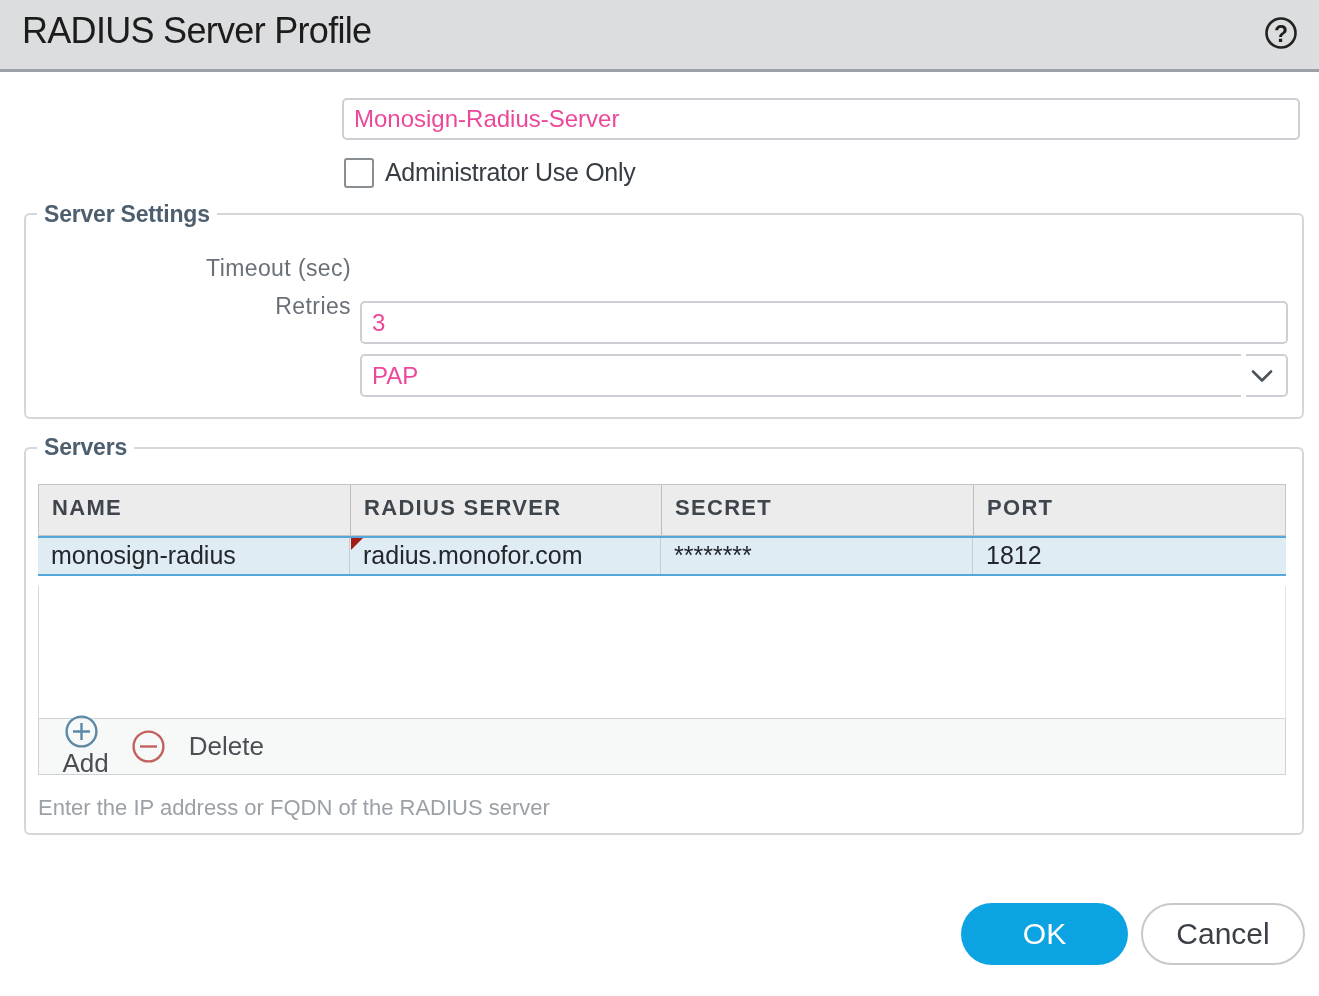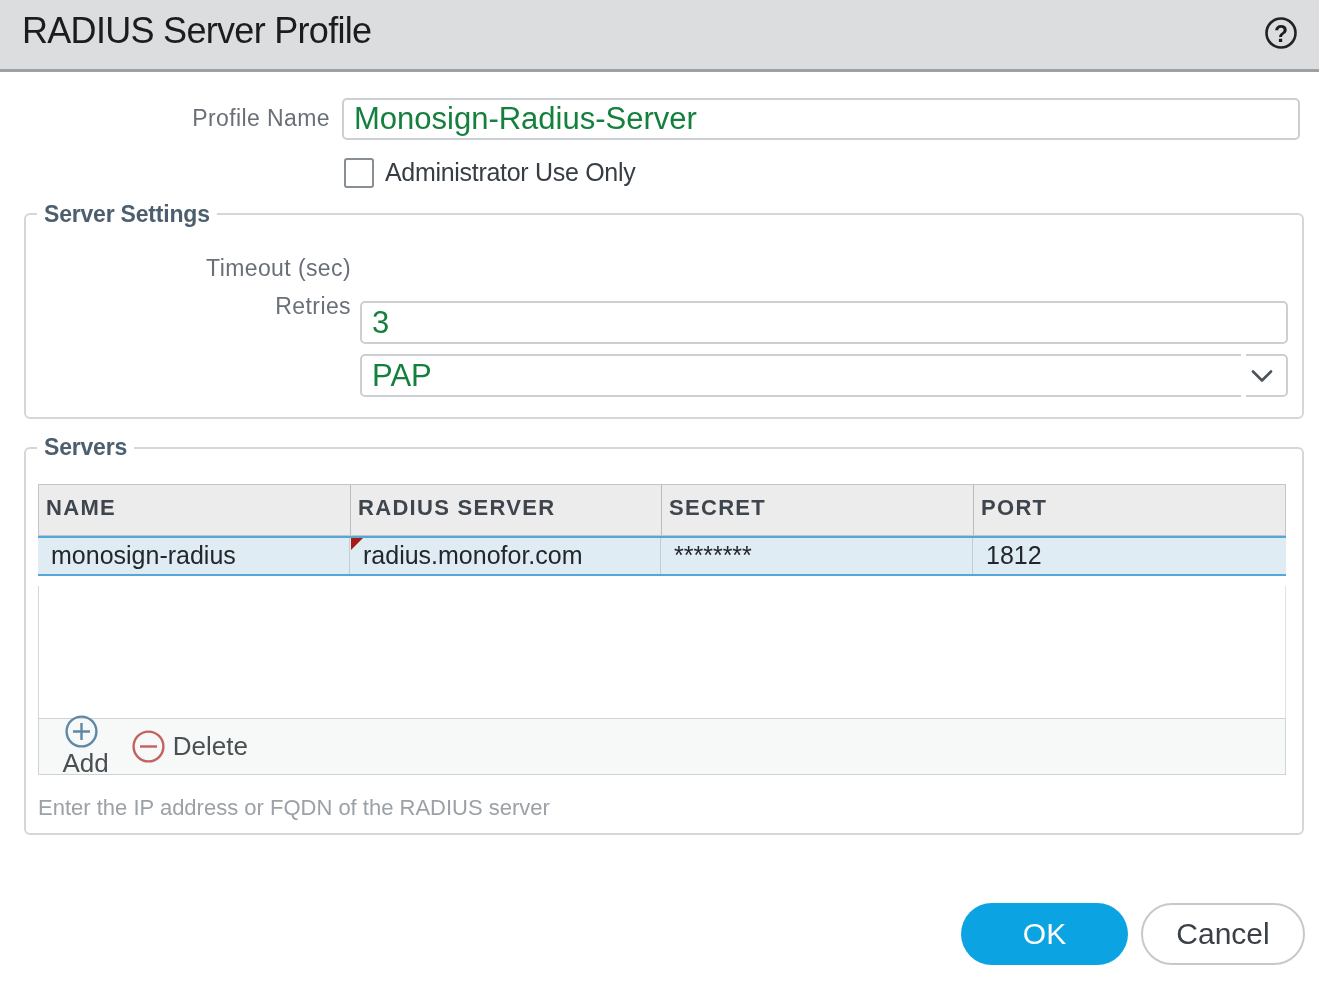--- a/index.html
+++ b/index.html
@@ -7,21 +7,21 @@
 #page { position:relative; width:1319px; height:996px; }
 .abs { position:absolute; }
 
 
 #hdr { left:0; top:0; width:1319px; height:72px; background:#dcddde; border-bottom:3px solid #9ba1a7; }
 #title { left:22px; top:10px; font-size:36px; color:#1c1c1c; letter-spacing:-0.7px; }
 #help { left:1265px; top:17px; width:32px; height:32px; }
 
 
 .lbl { font-size:23px; color:#697077; text-align:right; letter-spacing:0.4px; }
-.inp { background:#fff; border:2px solid #ccd0d4; border-radius:5px; font-size:31px; color:#15803d; padding-left:10px; display:flex; align-items:center; }
+.inp { background:#fff; border:2px solid #ccd0d4; border-radius:5px; font-size:24px; color:#ec4899; padding-left:10px; display:flex; align-items:center; }
 
 
 #lbl-pn { left:0; top:105px; width:330px; }
 #inp-pn { left:342px; top:98px; width:958px; height:42px; }
 
 
 #cb { left:344px; top:158px; width:30px; height:30px; border:2px solid #878e94; border-radius:3px; background:#fff; }
 #cb-lbl { left:385px; top:158px; font-size:25px; color:#363d44; letter-spacing:-0.3px; }
 
 
@@ -35,21 +35,21 @@
 #lbl-to { left:0; top:255px; width:351px; }
 #inp-to { left:360px; top:247px; width:928px; height:43px; }
 #lbl-re { left:0; top:293px; width:351px; }
 #inp-re { left:360px; top:301px; width:928px; height:43px; }
 #lbl-ap { left:0; top:362px; width:351px; }
 #inp-ap { left:360px; top:354px; width:928px; height:43px; }
 #chev { left:1251px; top:369px; }
 
 
 #thead { left:38px; top:484px; width:1248px; height:52px; background:#ececed; border:1px solid #c2c6c8; display:flex; }
-.th { font-size:22px; font-weight:bold; letter-spacing:1.3px; color:#3e454c; padding-left:7px; padding-bottom:5px; display:flex; align-items:center; border-right:1px solid #b9bdbf; }
+.th { font-size:22px; font-weight:bold; letter-spacing:1.3px; color:#3e454c; padding-left:13px; padding-bottom:5px; display:flex; align-items:center; border-right:1px solid #b9bdbf; }
 .th:last-child { border-right:none; }
 .c1 { width:312px; } .c2 { width:311px; } .c3 { width:312px; } .c4 { width:310px; }
 #trow { left:38px; top:536px; width:1248px; height:40px; background:#dfecf4; border-top:2px solid #54a7d8; border-bottom:2px solid #54a7d8; display:flex; }
 .td { font-size:25px; color:#23272b; padding-left:13px; padding-bottom:2px; display:flex; align-items:center; border-right:1px solid #bfcdd6; position:relative; }
 .td:last-child { border-right:none; }
 #tri { position:absolute; left:0.5px; top:0; width:0; height:0; border-top:12px solid #a51b16; border-right:12px solid transparent; }
 #tbody { left:38px; top:586px; width:1248px; height:132px; background:#fff; border-left:1px solid #d5d8da; border-right:1px solid #e0e3e5; }
 #tfoot { left:38px; top:718px; width:1248px; height:57px; background:#f7f8f8; border:1px solid #cfd3d5; display:flex; align-items:center; }
 .btnic { display:flex; align-items:center; }
 #add-t { font-size:26px; color:#4a4f54; margin-left:8px; }
@@ -64,21 +64,20 @@
 </head>
 <body>
 <div id="page">
   <div class="abs" id="hdr"></div>
   <div class="abs" id="title">RADIUS Server Profile</div>
   <svg class="abs" id="help" viewBox="0 0 32 32">
     <circle cx="16" cy="16" r="14.5" fill="none" stroke="#222" stroke-width="2.6"></circle>
     <text x="16" y="24.5" font-size="23" font-weight="bold" fill="#1d1d1d" text-anchor="middle" font-family="Liberation Sans,sans-serif">?</text>
   </svg>
 
-  <div class="abs lbl" id="lbl-pn">Profile Name</div>
   <div class="abs inp" id="inp-pn">Monosign-Radius-Server</div>
 
   <div class="abs" id="cb"></div>
   <div class="abs" id="cb-lbl">Administrator Use Only</div>
 
   <div class="abs fs" id="fs1"></div>
   <div class="abs legend" id="lg1">Server Settings</div>
   <div class="abs lbl" id="lbl-to">Timeout (sec)</div>
   <div class="abs lbl" id="lbl-re">Retries</div>
   <div class="abs inp" id="inp-re">3</div>
@@ -106,21 +105,21 @@
   </div>
   <div class="abs" id="tbody"></div>
   <div class="abs" id="tfoot">
     <div class="btnic" style="margin-left:15.5px;flex-direction:column;">
       <svg width="33" height="33" viewBox="0 0 33 33" style="display:block">
         <circle cx="16.5" cy="16.5" r="14.9" fill="none" stroke="#5e89a6" stroke-width="2.4"></circle>
         <path d="M16.5 8 V25 M8 16.5 H25" stroke="#5e89a6" stroke-width="2.4" fill="none"></path>
       </svg>
       <span id="add-t">Add</span>
     </div>
-    <div class="btnic" style="margin-left:23px;" id="delblk">
+    <div class="btnic" style="margin-left:23px;gap:16px;" id="delblk">
       <svg width="33" height="33" viewBox="0 0 33 33" style="display:block">
         <circle cx="16.5" cy="16.5" r="14.9" fill="none" stroke="#c2625e" stroke-width="2.4"></circle>
         <path d="M8 16.5 H25" stroke="#c2625e" stroke-width="2.4" fill="none"></path>
       </svg>
       <span id="del-t">Delete</span>
     </div>
   </div>
   <div class="abs" id="hint">Enter the IP address or FQDN of the RADIUS server</div>
 
   <div class="abs btn" id="ok">OK</div>

